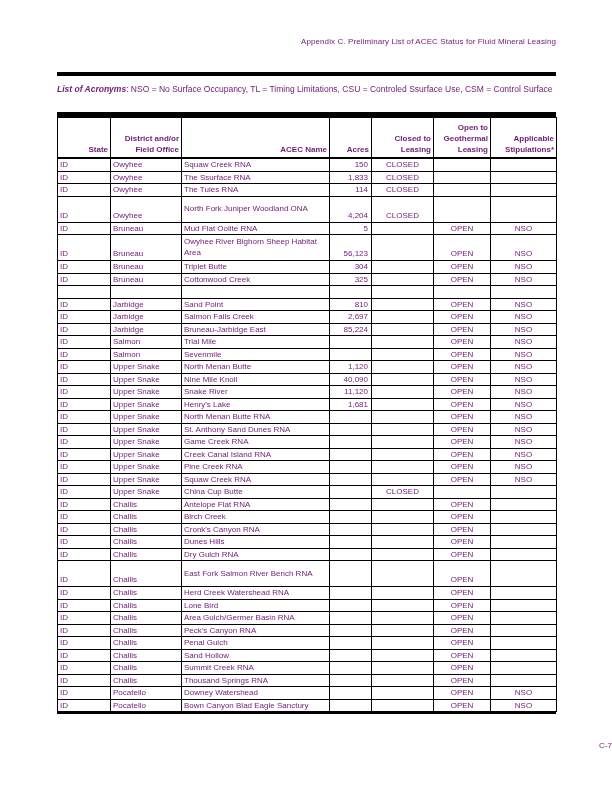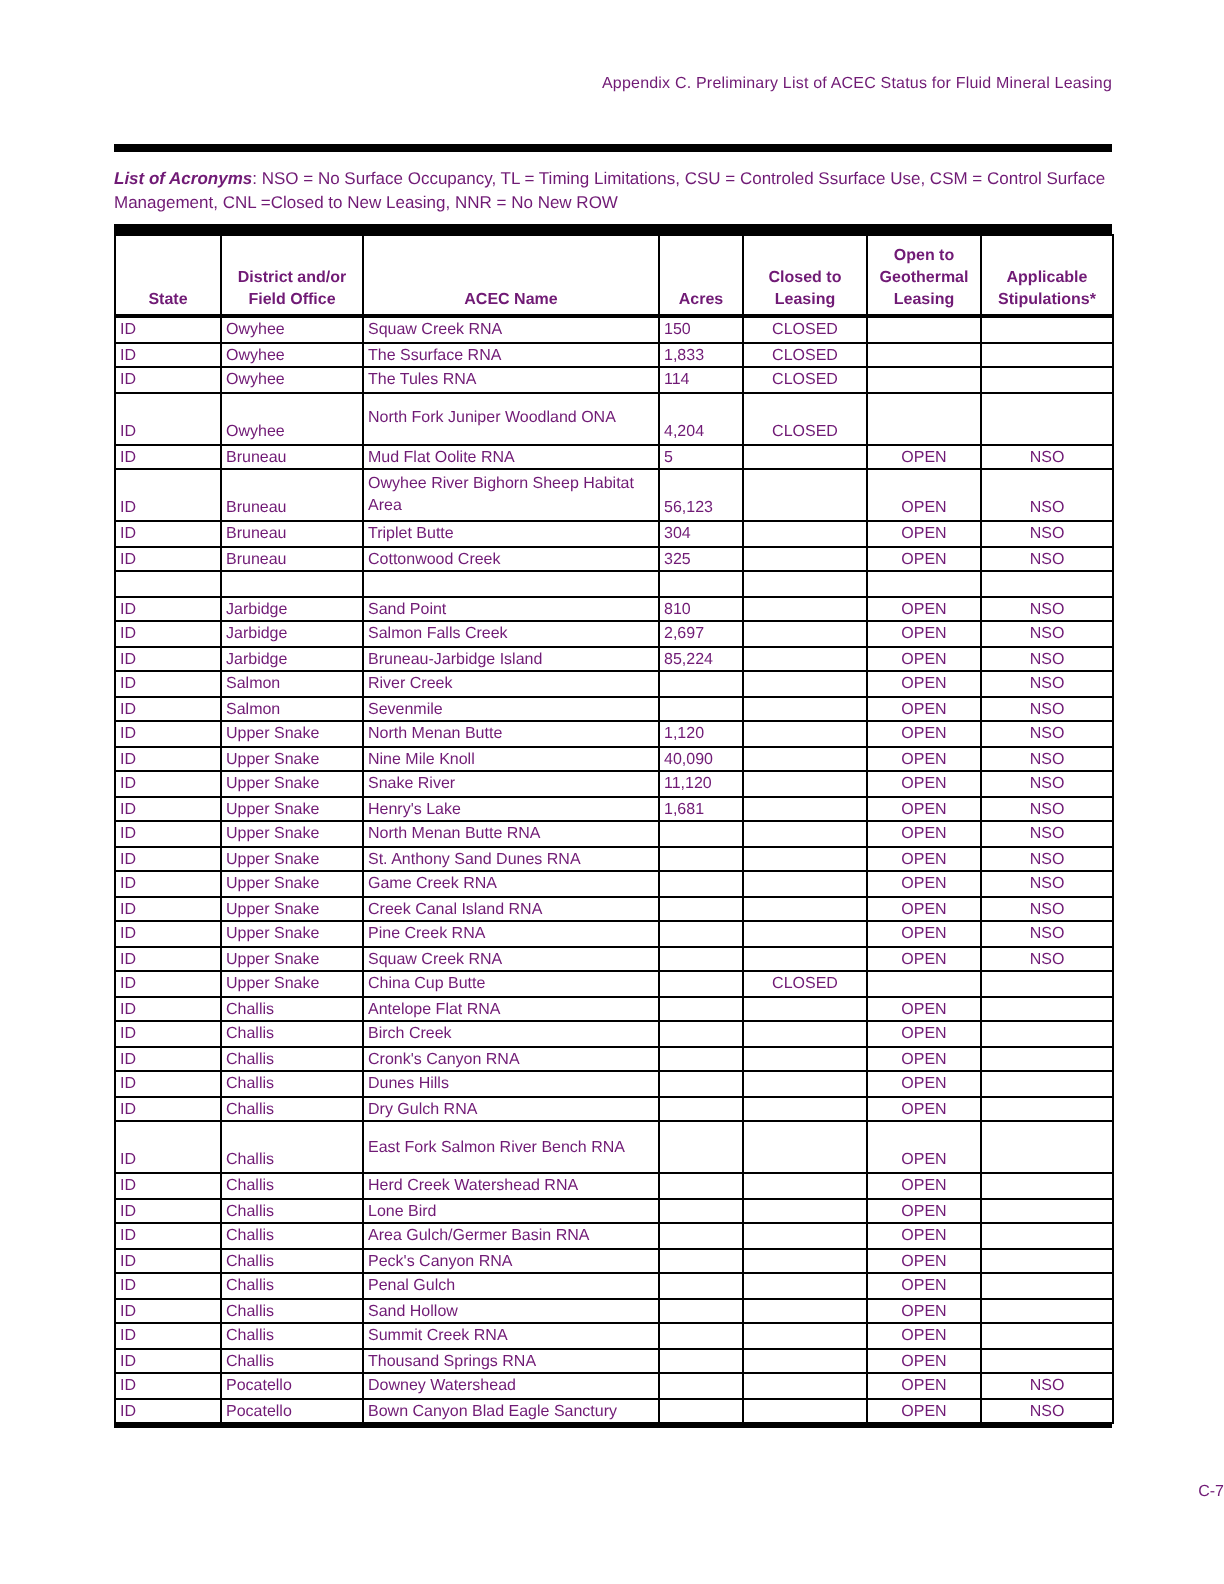--- a/index.html
+++ b/index.html
@@ -54,58 +54,57 @@
     width: 499px;
     font-size: 8px;
   }
   table.acec th, table.acec td {
     border: 1px solid #000;
     padding: 0 2px;
     overflow: hidden;
   }
   table.acec thead th {
     font-weight: bold;
-    text-align: center;
+    text-align: right;
     vertical-align: bottom;
     height: 37px;
     padding-bottom: 2px;
     border-bottom: 2px solid #000;
     line-height: 11px;
   }
   table.acec td {
     height: 11.5px;
     line-height: 11px;
     vertical-align: middle;
     white-space: nowrap;
   }
   tr.tall td { height: 24px; vertical-align: bottom; padding-bottom: 1px; }
   tr.tall td.cell-name { vertical-align: middle; white-space: normal; }
   .cell-state, .cell-office, .cell-name { text-align: left; }
-  .cell-acres { text-align: left; padding-right: 3px !important; }
+  .cell-acres { text-align: right; padding-right: 3px !important; }
   .cell-closed, .cell-open, .cell-stip { text-align: center; }
   .footer {
     position: absolute;
     top: 741px;
     left: 0;
     width: 612px;
     text-align: right;
     font-size: 8px;
   }
 </style>
 </head>
 <body>
 
 <div class="page">
 
   <div class="doc-title">Appendix C. Preliminary List of ACEC Status for Fluid Mineral Leasing</div>
 
   <div class="rule-top"></div>
 
   <div class="acronyms"><span class="label">List of Acronyms</span><span>:  NSO = No Surface Occupancy, TL = Timing Limitations, CSU = Controled Ssurface Use, CSM = Control Surface</span><br>
-    <span>Management,  CNL =Closed to New Leasing, NNR = No New ROW</span>
   </div>
 
   <div class="table-wrap">
     <table class="acec">
       <colgroup>
         <col style="width:53px">
         <col style="width:71px">
         <col style="width:148px">
         <col style="width:42px">
         <col style="width:62px">
@@ -219,30 +218,30 @@
             <td class="cell-office">Jarbidge</td>
             <td class="cell-name">Salmon Falls Creek</td>
             <td class="cell-acres">2,697</td>
             <td class="cell-closed"></td>
             <td class="cell-open">OPEN</td>
             <td class="cell-stip">NSO</td>
           </tr>
           <tr>
             <td class="cell-state">ID</td>
             <td class="cell-office">Jarbidge</td>
-            <td class="cell-name">Bruneau-Jarbidge  Island</td>
+            <td class="cell-name">Bruneau-Jarbidge  East</td>
             <td class="cell-acres">85,224</td>
             <td class="cell-closed"></td>
             <td class="cell-open">OPEN</td>
             <td class="cell-stip">NSO</td>
           </tr>
           <tr>
             <td class="cell-state">ID</td>
             <td class="cell-office">Salmon</td>
-            <td class="cell-name">River Creek</td>
+            <td class="cell-name">Trial Mile</td>
             <td class="cell-acres"></td>
             <td class="cell-closed"></td>
             <td class="cell-open">OPEN</td>
             <td class="cell-stip">NSO</td>
           </tr>
           <tr>
             <td class="cell-state">ID</td>
             <td class="cell-office">Salmon</td>
             <td class="cell-name">Sevenmile</td>
             <td class="cell-acres"></td>

